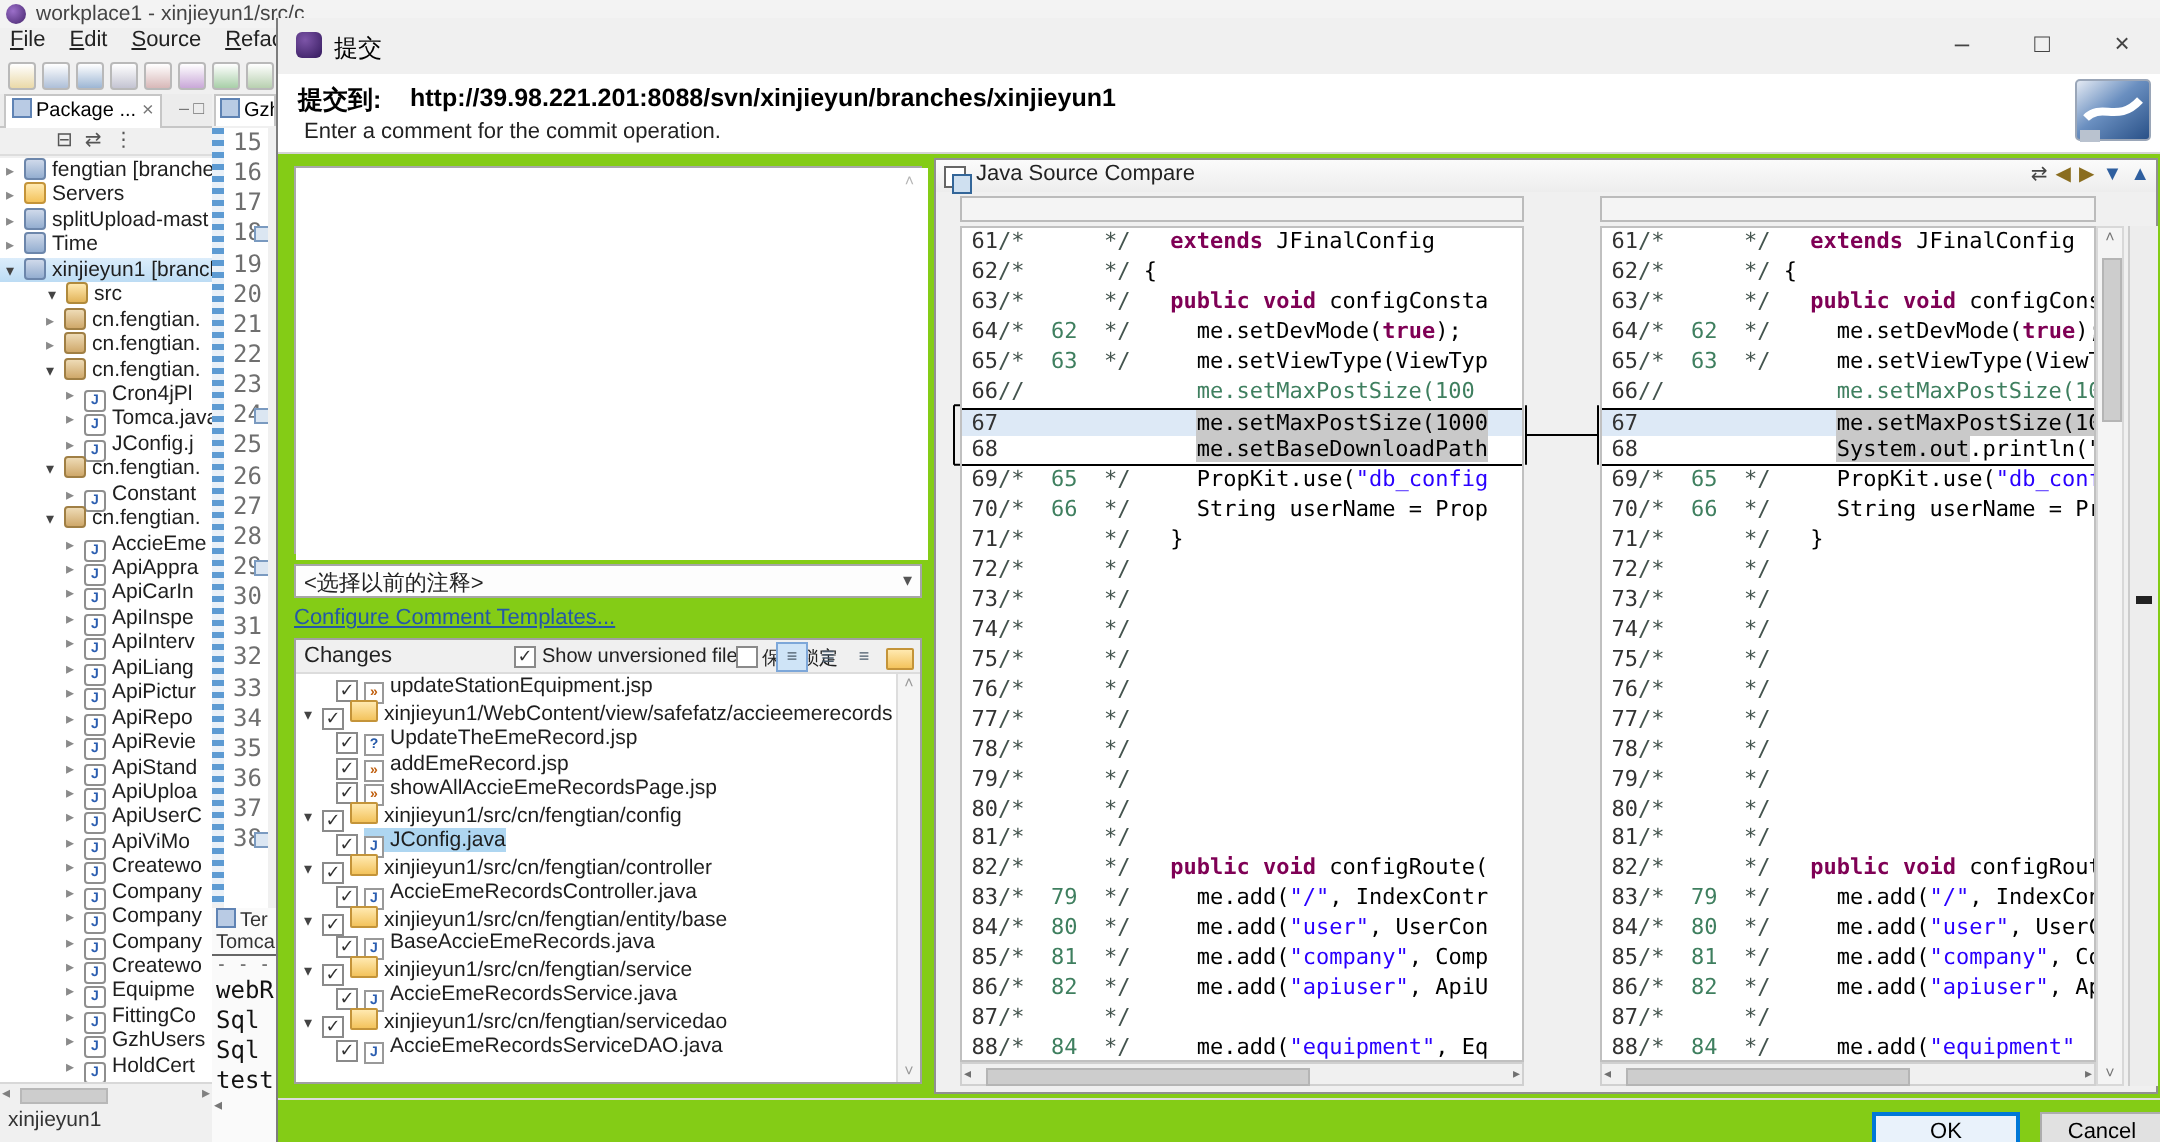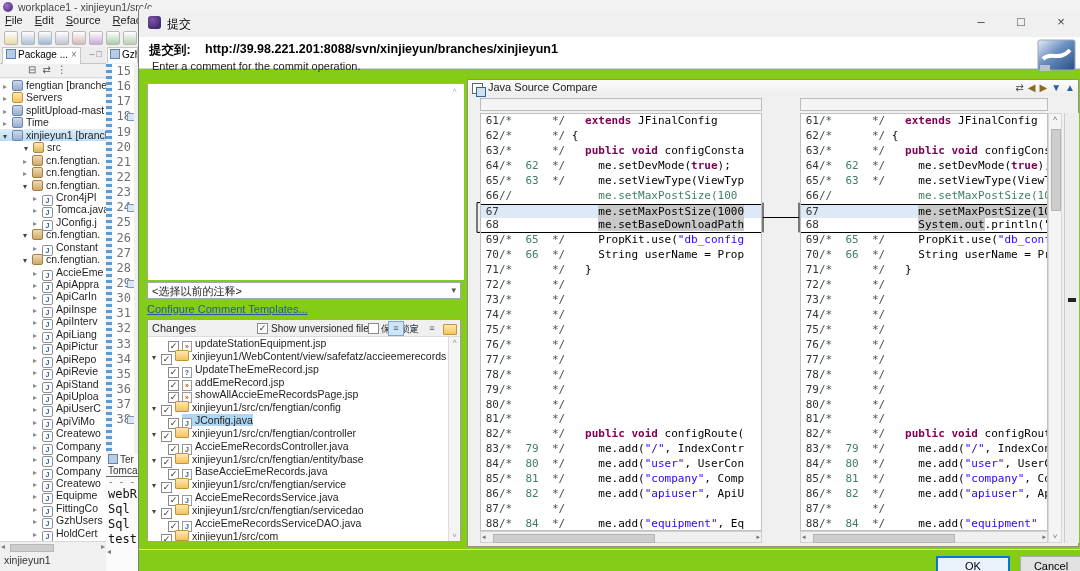--- a/index.html
+++ b/index.html
@@ -48,21 +48,21 @@
   .cons-tab{white-space:nowrap;padding-left:2px;}
   .cons-tab.sel{border-bottom:1px solid #666;}
   .cons-sep{font:9px "DejaVu Sans Mono",monospace;color:#555;white-space:nowrap;padding-left:2px;}
   .cons-line{font:12px "DejaVu Sans Mono",monospace;color:#111;height:15px;white-space:nowrap;padding-left:2px;}
   
   #dialog{left:138px;top:9px;width:942px;height:571px;background:#84cc16;border-left:1px solid #7d7d7d;box-sizing:border-box;}
   #dlg-titlebar{left:0;top:0;width:942px;height:28px;background:#f0f0f0;}
   #dlg-icon{left:9px;top:7px;width:13px;height:13px;border-radius:3px;background:radial-gradient(circle at 35% 30%,#7d55a8,#33195c);}
   #dlg-title{left:28px;top:7px;font-size:12px;color:#000;}
   .winbtn{width:40px;height:28px;text-align:center;line-height:26px;font-size:13px;color:#444;}
-  #dlg-header{left:0;top:28px;width:942px;height:32px;background:#fff;border-bottom:1px solid #d4d4d4;box-sizing:border-box;}
+  #dlg-header{left:0;top:28px;width:942px;height:40px;background:#fff;border-bottom:1px solid #d4d4d4;box-sizing:border-box;}
   #commit-to{left:10px;top:5px;font-size:12.5px;font-weight:bold;color:#000;}
   #commit-url{left:66px;top:5px;font-size:12.5px;font-weight:bold;color:#000;white-space:nowrap;}
   #dlg-sub{left:13px;top:23px;font-size:11px;color:#222;}
   #svn-logo{left:898px;top:1px;}
   
   #comment-box{left:8px;top:74px;width:314px;height:194px;background:#fff;border:1px solid #a8a8a8;box-sizing:border-box;}
   #comment-input{width:100%;height:100%;border:none;resize:none;outline:none;font:11px "Liberation Sans",sans-serif;}
   #comment-scrollhint{position:absolute;right:3px;top:2px;font-size:8px;color:#b5b5b5;}
   #prev-comment{left:8px;top:273px;width:314px;height:17px;background:#fdfdfd;border:1px solid #a6a6a6;box-sizing:border-box;font-size:11px;color:#222;padding:1px 4px;}
   #prev-comment .chev{position:absolute;right:4px;top:2px;font-size:9px;color:#555;}
@@ -301,21 +301,20 @@
           <div class="chrow" style="padding-left: 4px;"><span class="arr open">▾</span><span class="cbi">✓</span><span><span class="ffold"></span><span>xinjieyun1/src/cn/fengtian/config</span></span></div>
           <div class="chrow" style="padding-left: 20px;"><span class="cbi">✓</span><span class="hl"><span class="fico java">J</span><span>JConfig.java</span></span></div>
           <div class="chrow" style="padding-left: 4px;"><span class="arr open">▾</span><span class="cbi">✓</span><span><span class="ffold"></span><span>xinjieyun1/src/cn/fengtian/controller</span></span></div>
           <div class="chrow" style="padding-left: 20px;"><span class="cbi">✓</span><span><span class="fico java">J</span><span>AccieEmeRecordsController.java</span></span></div>
           <div class="chrow" style="padding-left: 4px;"><span class="arr open">▾</span><span class="cbi">✓</span><span><span class="ffold"></span><span>xinjieyun1/src/cn/fengtian/entity/base</span></span></div>
           <div class="chrow" style="padding-left: 20px;"><span class="cbi">✓</span><span><span class="fico java">J</span><span>BaseAccieEmeRecords.java</span></span></div>
           <div class="chrow" style="padding-left: 4px;"><span class="arr open">▾</span><span class="cbi">✓</span><span><span class="ffold"></span><span>xinjieyun1/src/cn/fengtian/service</span></span></div>
           <div class="chrow" style="padding-left: 20px;"><span class="cbi">✓</span><span><span class="fico java">J</span><span>AccieEmeRecordsService.java</span></span></div>
           <div class="chrow" style="padding-left: 4px;"><span class="arr open">▾</span><span class="cbi">✓</span><span><span class="ffold"></span><span>xinjieyun1/src/cn/fengtian/servicedao</span></span></div>
           <div class="chrow" style="padding-left: 20px;"><span class="cbi">✓</span><span><span class="fico java">J</span><span>AccieEmeRecordsServiceDAO.java</span></span></div>
-          <div class="chrow" style="padding-left: 4px;"><span class="arr"></span><span class="cbi">✓</span><span><span class="ffold"></span><span>xinjieyun1/src/com</span></span></div>
         </div>
       <div id="changes-vscroll">
         <div>˄</div>
         <div style="position:absolute;bottom:1px;width:100%;">˅</div>
       </div>
     </div>
 
     <div id="compare-panel" class="abs">
       <div id="compare-title-row">
         <span id="compare-icon"></span>

